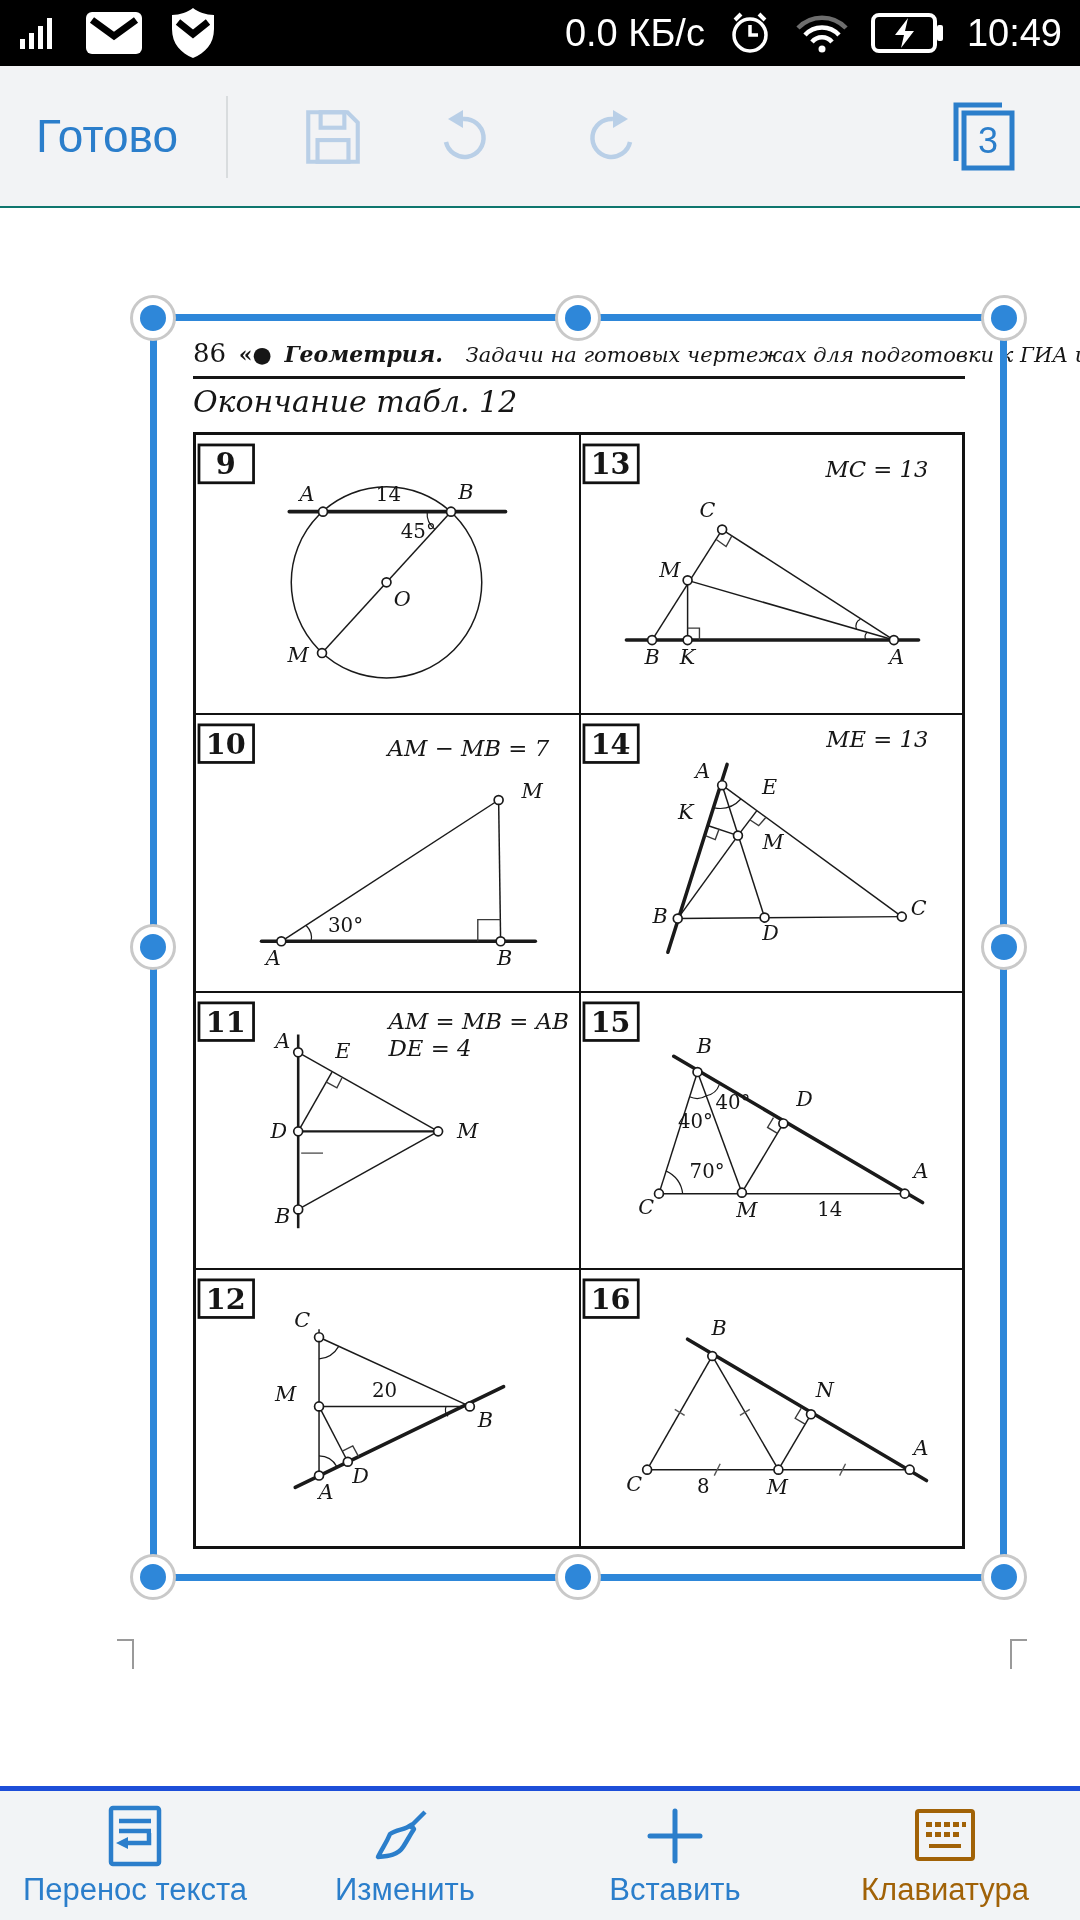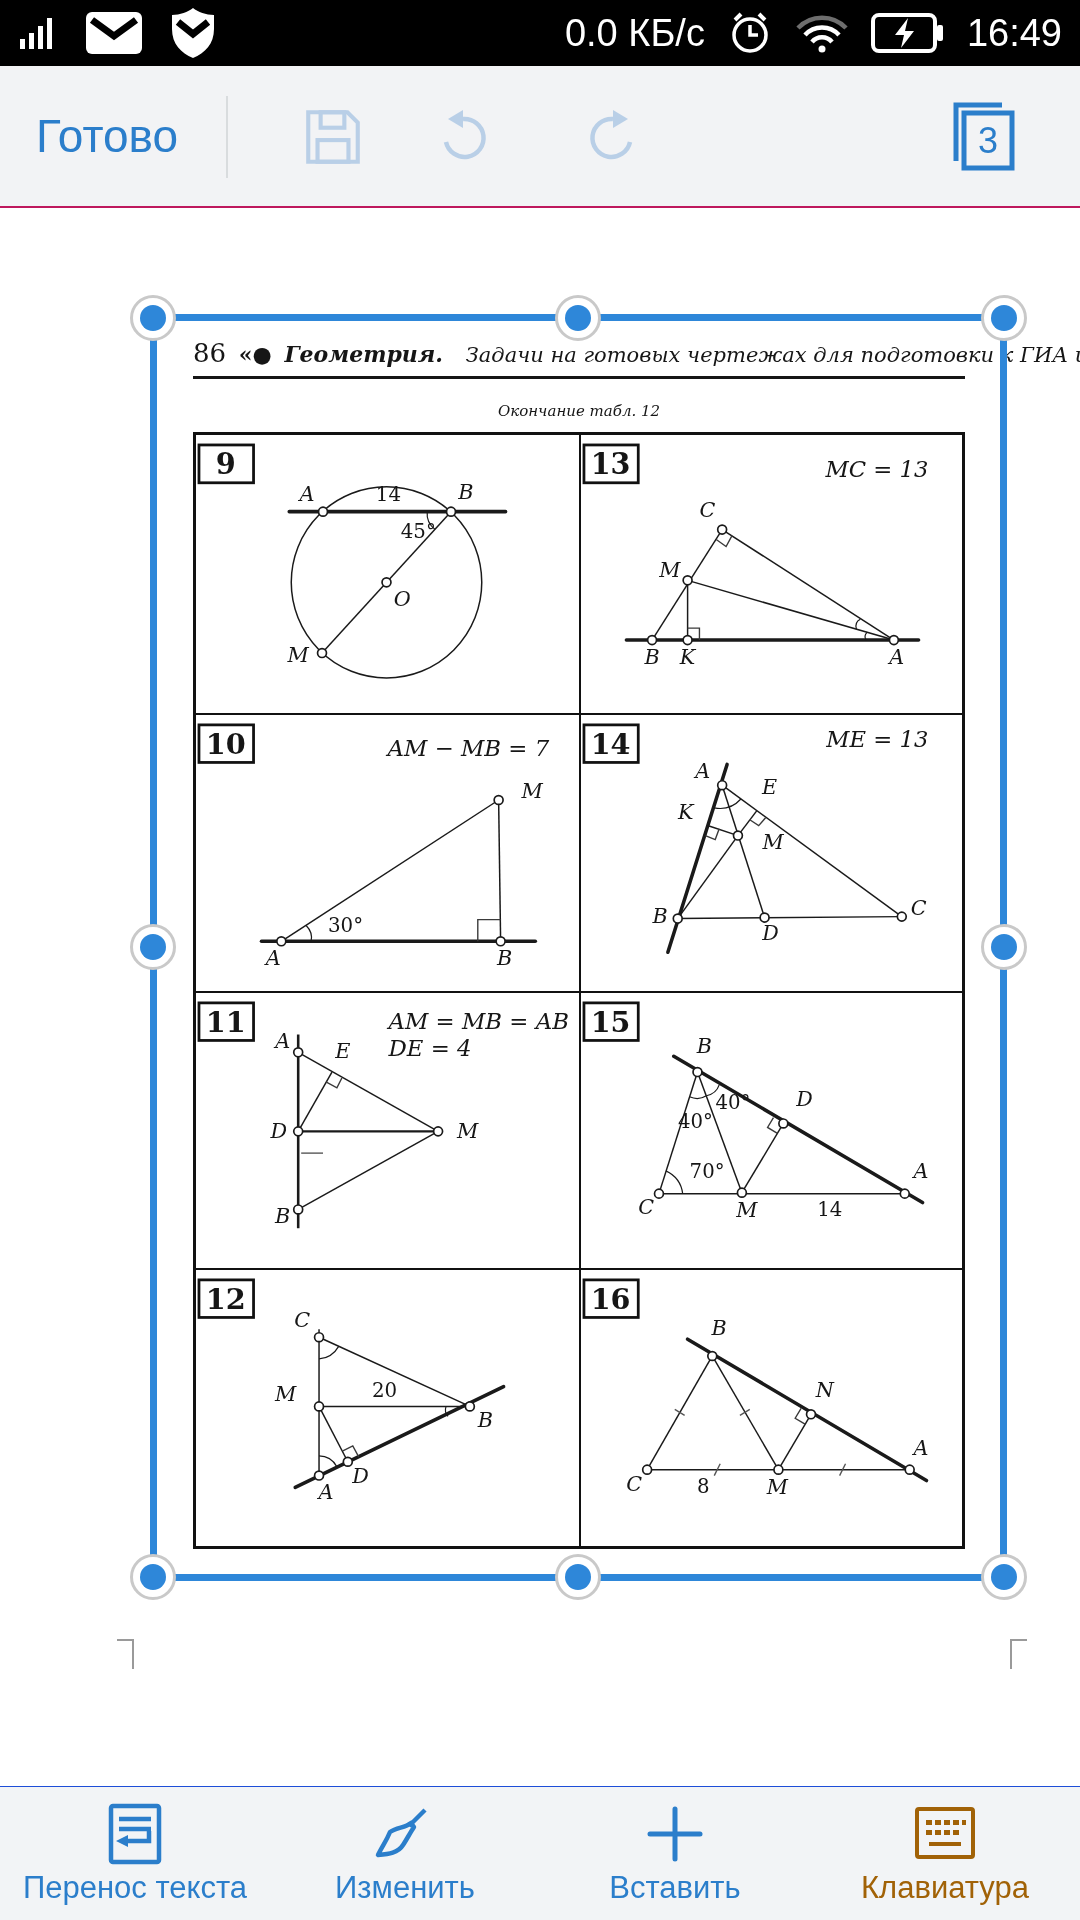--- a/index.html
+++ b/index.html
@@ -8,45 +8,45 @@
 
   
   .status{position:absolute;left:0;top:0;width:1080px;height:66px;background:#000;
           display:flex;align-items:center;padding:8px 18px;box-sizing:border-box;color:#fff;}
   .status .sb-left{display:flex;align-items:center;gap:28px;}
   .status .sb-right{margin-left:auto;display:flex;align-items:center;gap:22px;font-size:38px;}
   .status svg{display:block;}
 
   
   .appbar{position:absolute;left:0;top:66px;width:1080px;height:142px;background:#f2f3f5;
-          border-bottom:2px solid #be185d;box-sizing:border-box;}
+          border-bottom:2px solid #0f766e;box-sizing:border-box;}
   .appbar .done{position:absolute;left:36px;top:0;height:140px;line-height:140px;
                 font-size:46px;color:#2b7ecb;}
   .appbar .divider{position:absolute;left:226px;top:30px;width:2px;height:82px;background:#d9dcde;}
   .abtn{position:absolute;top:36px;width:70px;height:70px;display:flex;align-items:center;justify-content:center;}
   .pale{color:#b9cfe7;}
   .blue{color:#2b7ecb;}
 
   
   .bottombar{position:absolute;left:0;bottom:0;width:1080px;height:134px;background:#f2f4f6;
-             border-top:1px solid #1d4ed8;box-sizing:border-box;display:flex;justify-content:center;}
+             border-top:5px solid #1d4ed8;box-sizing:border-box;display:flex;justify-content:center;}
   .tool{flex:1;display:flex;flex-direction:column;align-items:center;justify-content:center;
         gap:4px;color:#2b7ecb;font-size:31px;}
   .tool.disabled{color:#a16207;}
   .tool svg{display:block;}
 
   
   .doc-header{position:absolute;left:193px;top:338px;width:772px;z-index:1;
               font-family:"DejaVu Serif",serif;color:#161616;}
   .h-line{border-bottom:3px solid #161616;padding-bottom:8px;white-space:nowrap;font-size:21px;}
   .h-num{font-size:26px;}
   .h-marker{font-weight:bold;font-size:22px;margin:0 6px;}
   .h-title{font-weight:bold;font-style:italic;font-size:22px;margin-right:16px;}
   .h-sub{font-style:italic;font-size:21px;}
-  .caption{margin-top:23px;text-align:center;font-style:italic;font-size:15px;}
+  .caption{margin-top:5px;text-align:left;font-style:italic;font-size:30px;}
 
   .doc-table{position:absolute;left:193px;top:432px;width:772px;height:1117px;
              border:3px solid #111;box-sizing:border-box;z-index:1;
              display:grid;grid-template-columns:1fr 1fr;grid-template-rows:repeat(4,1fr);}
   .cell{position:relative;box-sizing:border-box;}
   .cell:nth-child(even){border-left:2px solid #111;}
   .cell:nth-child(n+3){border-top:2px solid #111;}
   .cell svg{position:absolute;inset:0;width:100%;height:100%;}
 
   
@@ -109,21 +109,21 @@
           <path d="M3 16 A 33 33 0 0 1 51 16" stroke="#6e6e6e" stroke-width="4.5" fill="none"></path>
           <path d="M10 23 A 23 23 0 0 1 44 23" stroke="#fff" stroke-width="4.5" fill="none"></path>
           <path d="M17 30 A 13 13 0 0 1 37 30" stroke="#fff" stroke-width="4.5" fill="none"></path>
           <circle cx="27" cy="37" r="3.5" fill="#fff"></circle>
         </svg>
       <svg width="74" height="44" viewBox="0 0 74 44">
           <rect x="2" y="4" width="62" height="36" rx="6" stroke="#fff" stroke-width="4" fill="#000"></rect>
           <rect x="66" y="14" width="6" height="16" rx="2" fill="#fff"></rect>
           <polygon points="37,7 24,24 33,24 30,37 43,20 34,20" fill="#fff"></polygon>
         </svg>
-      <span>16:49</span>
+      <span>10:49</span>
     </div>
   </div>
 
   <div class="appbar">
     <div class="done">Готово</div>
     <div class="divider"></div>
     <div class="abtn pale" style="left:298px;">
       <svg width="66" height="66" viewBox="0 0 64 64" stroke="currentColor" stroke-width="4" fill="none">
           <path d="M8 8 H46 L56 18 V56 H8 Z"></path>
           <rect x="20" y="8" width="23" height="15"></rect>

